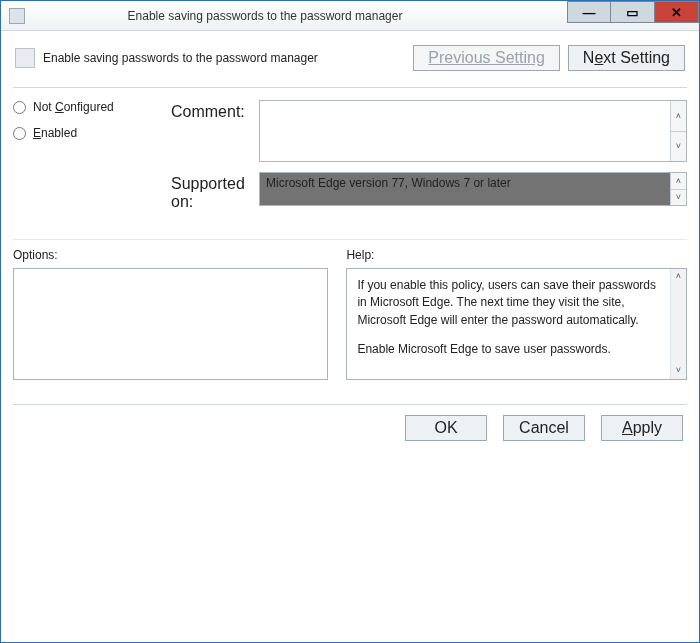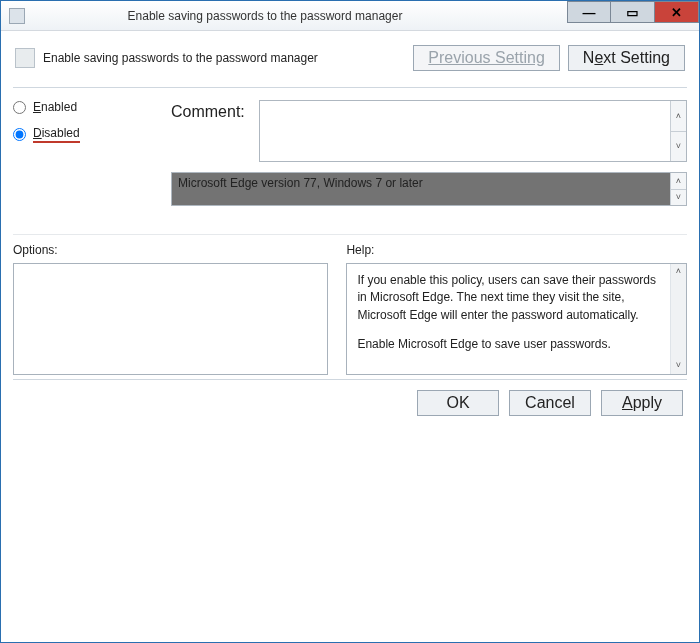--- a/index.html
+++ b/index.html
@@ -61,21 +61,21 @@
 .lcol, .rcol { flex: 1; display: flex; flex-direction: column; }
 .rcol { flex: 1.08; }
 .seclabel { font-size: 12px; color: #222; margin: 4px 0 6px 0; }
 .box { border: 1px solid #a8b2bc; background: #fff; flex: 1; position: relative; }
 .helpbox { padding: 8px 24px 8px 10px; font-size: 12px; color: #222; line-height: 1.45; overflow: hidden; }
 .helpbox p { margin-bottom: 12px; }
 .sbar { position: absolute; top: 0; right: 0; bottom: 0; width: 16px; background: #f0f2f4; border-left: 1px solid #dfe4e9; }
 .sbar .sbbtn { height: 16px; display: flex; align-items: center; justify-content: center; font-size: 9px; color: #555; }
 .sbar .sbbtn.bot { position: absolute; bottom: 0; left: 0; right: 0; }
 .lower .boxes { height: 330px; }
-.footer { display: flex; justify-content: flex-end; gap: 10px; padding: 10px 4px 4px 4px; border-top: 1px solid #cfd7df; margin-top: 4px; }
+.footer { display: flex; justify-content: flex-end; gap: 16px; padding: 10px 4px 4px 4px; border-top: 1px solid #cfd7df; margin-top: 24px; }
 .footer .btn { width: 82px; text-align: center; }
 </style>
 </head>
 <body>
 
 <div class="titlebar">
   <span class="ticon"></span>
   <span class="title">Enable saving passwords to the password manager</span>
   <div class="wbtns">
     <div class="wbtn min">—</div>
@@ -95,40 +95,41 @@
       <button class="btn disabled" disabled=""><span class="ul">Previous Setting</span></button>
       <button class="btn"><span>N</span><span class="ul">e</span><span>xt Setting</span></button>
     </div>
   </div>
 
   <div class="body">
     <div class="col-left">
       <div class="radio-group">
         <label>
           <input type="radio" name="state" style="">
-          <span><span class="ul">E</span><span>nabled</span></span>
+          <span><span>Not </span><span class="ul">C</span><span>onfigured</span></span>
         </label>
         <label>
-          <input type="radio" name="state" checked="" style="">
-          <span><span class="ru"><span class="ul">D</span><span>isabled</span></span></span>
+          <input type="radio" name="state" style="">
+          <span><span class="ul">E</span><span>nabled</span></span>
         </label>
       </div>
     </div>
     <div class="col-right">
       <div class="row">
         <div class="lab">Comment:</div>
         <div class="txtarea">
           <span></span>
           <div class="spin">
             <div>˄</div>
             <div>˅</div>
           </div>
         </div>
       </div>
       <div class="row">
+        <div class="lab">Supported on:</div>
         <div class="supbox">
           <span>Microsoft Edge version 77, Windows 7 or later</span>
           <div class="spin">
             <div>˄</div>
             <div>˅</div>
           </div>
         </div>
       </div>
     </div>
   </div>

